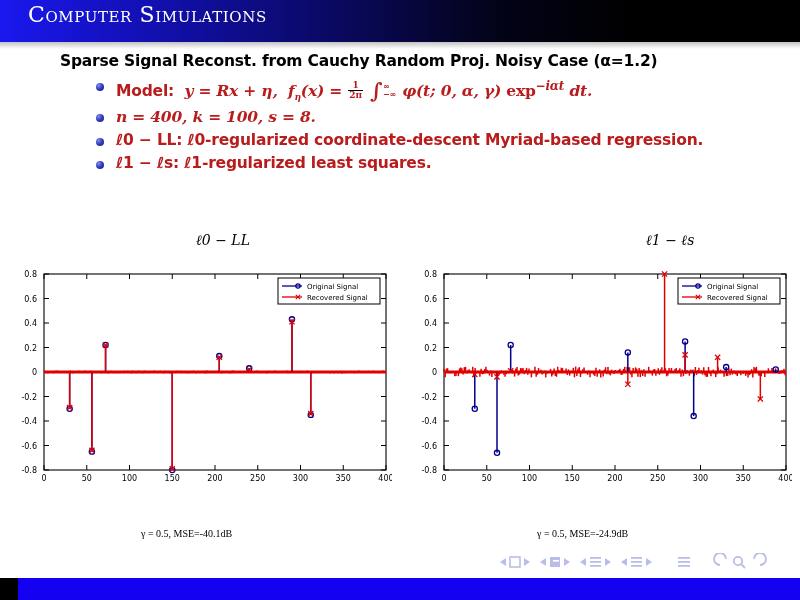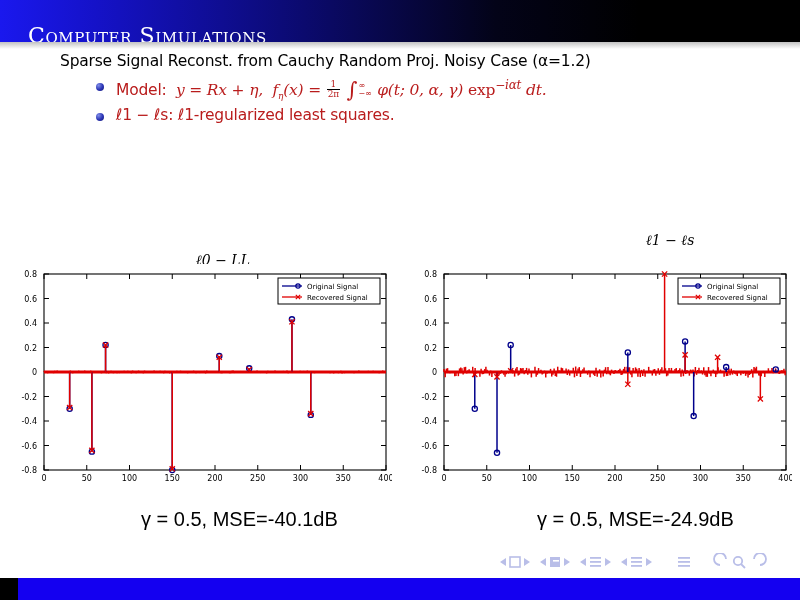--- a/index.html
+++ b/index.html
@@ -18,40 +18,41 @@
   
   #titlebar {
     position: absolute;
     left: 0; top: 0;
     width: 800px; height: 42px;
     background: linear-gradient(to right, #1a18ee 0%, #1512c8 12%, #0b0a6e 38%, #030318 62%, #000000 80%, #000000 100%);
   }
   #title-text {
     position: absolute;
     left: 28px;
-    top: 23px;
+    top: 2px;
     color: #ffffff;
     font-family: "DejaVu Serif", serif;
     font-size: 22px;
     font-variant: small-caps;
     letter-spacing: 0.6px;
     white-space: nowrap;
   }
   #titlebar-shadow {
     position: absolute;
     left: 0; top: 42px;
     width: 800px; height: 7px;
     background: linear-gradient(to bottom, rgba(120,120,120,0.45), rgba(255,255,255,0));
   }
 
   
   #content {
     position: absolute;
     left: 0; top: 52px;
     width: 800px;
+    font-weight: bold;
   }
   .headline {
     margin-left: 60px;
     font-family: "DejaVu Sans", sans-serif;
     font-size: 15.5px;
     color: #000000;
     white-space: nowrap;
     letter-spacing: -0.2px;
   }
   ul.bullets {
@@ -118,40 +119,40 @@
     width: 800px;
   }
   .fig-title {
     position: absolute;
     font-family: "DejaVu Serif", serif;
     font-size: 14px;
     font-style: italic;
     color: #000;
     white-space: nowrap;
   }
-  #fig-title-left  { left: 196px; top: 0px; margin-top: 20px; }
+  #fig-title-left  { left: 196px; top: 0px; }
   #fig-title-right { left: 646px; top: 0px; }
 
   .plot-wrap {
     position: absolute;
     top: 32px;
     width: 392px;
     height: 238px;
     background: #ffffff;
   }
   #plot-left  { left: 0px; }
   #plot-right { left: 400px; }
 
   .plot-svg { display: block; }
 
   .fig-caption {
     position: absolute;
-    top: 276px;
-    font-family: Liberation Sans, sans-serif;
-    font-size: 20px;
+    top: 296px;
+    font-family: Liberation Serif, serif;
+    font-size: 10px;
     color: #000;
     white-space: nowrap;
   }
   #caption-left  { left: 141px; }
   #caption-right { left: 537px; }
 
   
   #nav-symbols {
     position: absolute;
     left: 498px; top: 553px;
@@ -206,21 +207,29 @@
         <span class="mathit">f</span><sub class="s mathit">η</sub><span class="mathit">(x)</span>
         <span class="mathrm">=</span>
         <span class="frac"><span class="num mathrm">1</span><span class="den mathrm">2π</span></span>
         <span class="intsym">∫</span><span class="intlim"><span style="display:block">∞</span><span style="display:block">−∞</span></span>
         <span class="mathit">φ</span><span class="mathit">(t; 0, α, γ)</span>
         <span class="mathrm">exp</span><sup class="s mathit">−iαt</sup>
         <span class="mathit">dt.</span>
       </span>
     </li>
 
-
+    <li>
+      <span class="bullet-dot"></span>
+      <span class="mathit">n = 400, k = 100, s = 8.</span>
+    </li>
+
+    <li>
+      <span class="bullet-dot"></span>
+      <span>ℓ0 − LL:  ℓ0-regularized coordinate-descent Myriad-based regression.</span>
+    </li>
 
     <li>
       <span class="bullet-dot"></span>
       <span>ℓ1 − ℓs:  ℓ1-regularized least squares.</span>
     </li>
 
   </ul>
 </div>
 
 <div id="figures">

